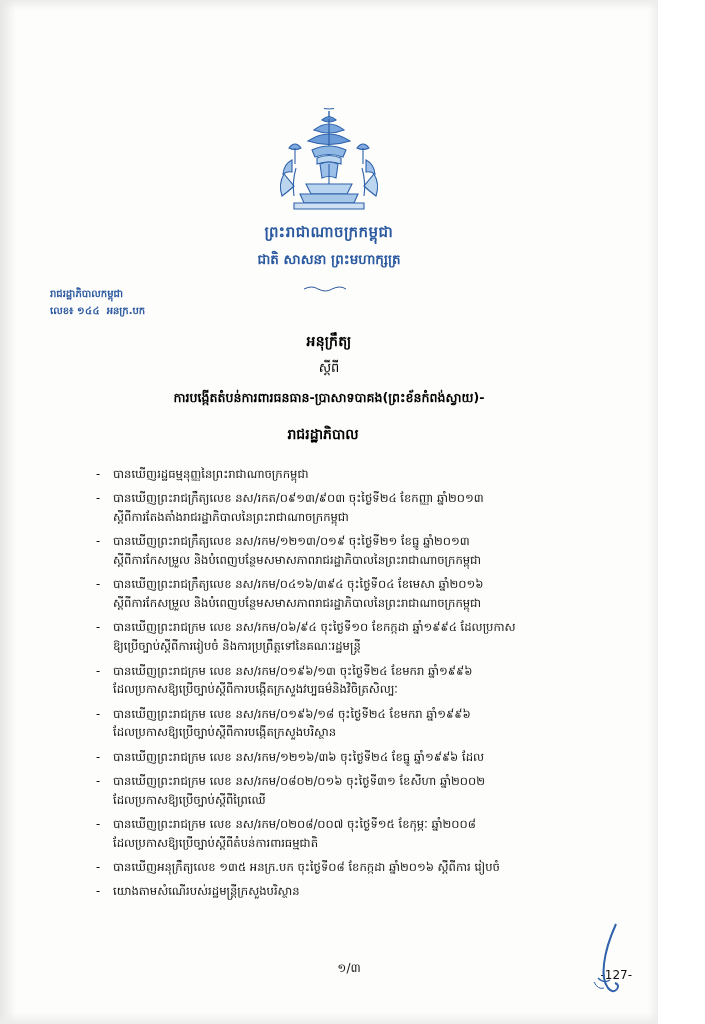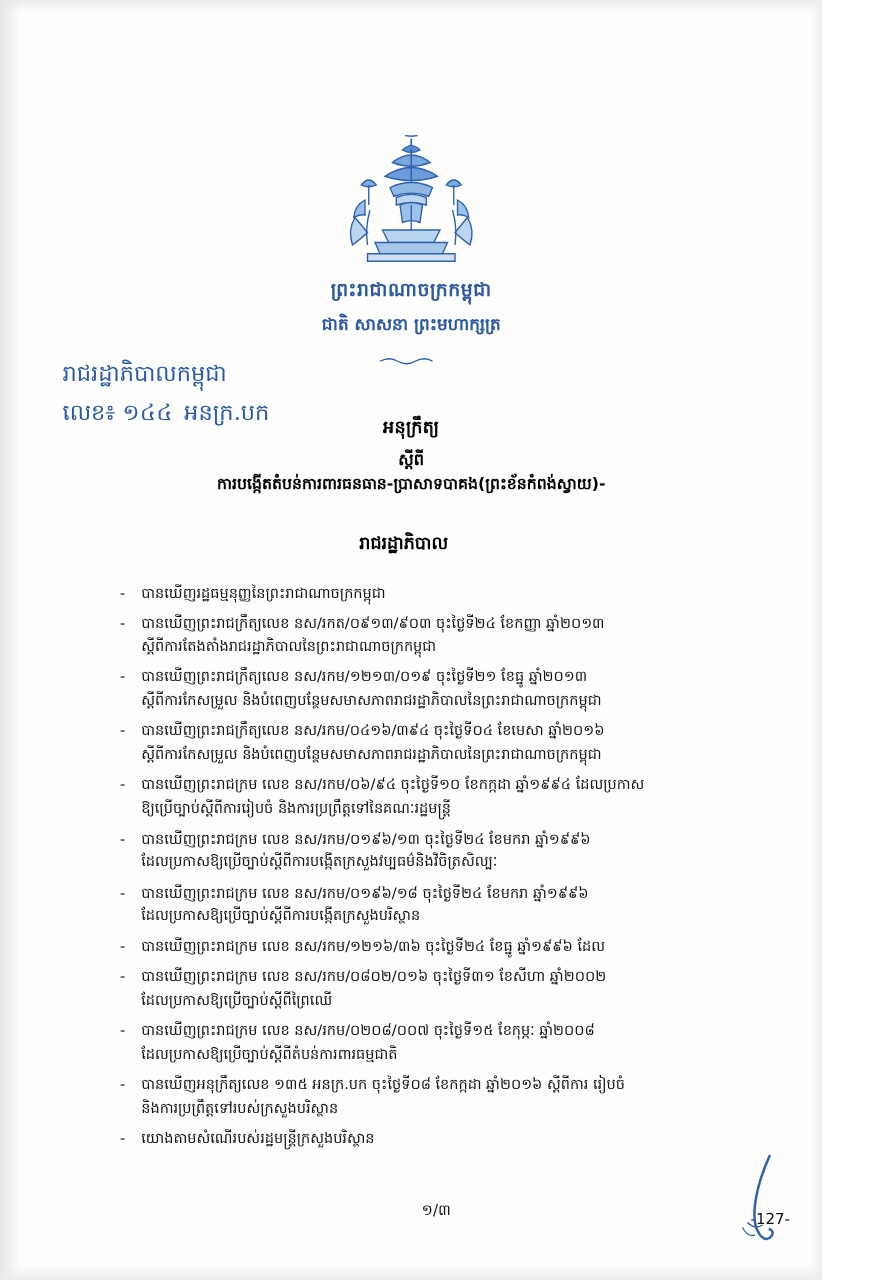--- a/index.html
+++ b/index.html
@@ -85,23 +85,23 @@
     margin: 6px auto 0 auto;
     position: relative;
   }
 
   
   .gov-block {
     position: absolute;
     left: 50px;
     top: 285px;
     color: #2b59a0;
-    font-size: 18px;
+    font-size: 10px;
     line-height: 1.7;
-    font-weight: normal;
+    font-weight: bold;
   }
   .gov-number {
     white-space: nowrap;
   }
   .gov-number .num {
     letter-spacing: .5px;
   }
   .gov-number .suffix {
     margin-left: 3px;
     margin-top: 16px;
@@ -115,26 +115,27 @@
     text-align: center;
     color: #000;
   }
   .title-main {
     font-size: 14px;
     font-weight: bold;
     letter-spacing: .3px;
   }
   .title-sub {
     font-size: 13px;
-    font-weight: bold;
+    font-weight: normal;
     margin-top: 6px;
   }
   .title-topic {
     font-size: 12.6px;
     font-weight: bold;
+    margin-top: 11px;
     padding: 0 40px;
     line-height: 1.5;
   }
   .section-heading {
     position: absolute;
     left: 0; right: 12px;
     top: 425px;
     text-align: center;
     font-size: 14px;
     font-weight: bold;
@@ -344,21 +345,20 @@
       <span class="body">
         <span class="line">បានឃើញព្រះរាជក្រម លេខ នស/រកម/០២០៨/០០៧ ចុះថ្ងៃទី១៥ ខែកុម្ភៈ ឆ្នាំ២០០៨</span>
         <span class="line">ដែលប្រកាសឱ្យប្រើច្បាប់ស្តីពីតំបន់ការពារធម្មជាតិ</span>
       </span>
     </div>
 
     <div class="clause">
       <span class="dash">-</span>
       <span class="body">
         <span class="line">បានឃើញអនុក្រឹត្យលេខ ១៣៥ អនក្រ.បក ចុះថ្ងៃទី០៨ ខែកក្កដា ឆ្នាំ២០១៦ ស្តីពីការ រៀបចំ</span>
-        <span class="line">និងការប្រព្រឹត្តទៅរបស់ក្រសួងបរិស្ថាន</span>
       </span>
     </div>
 
     <div class="clause">
       <span class="dash">-</span>
       <span class="body">
         <span class="line">យោងតាមសំណើរបស់រដ្ឋមន្ត្រីក្រសួងបរិស្ថាន</span>
       </span>
     </div>
 

